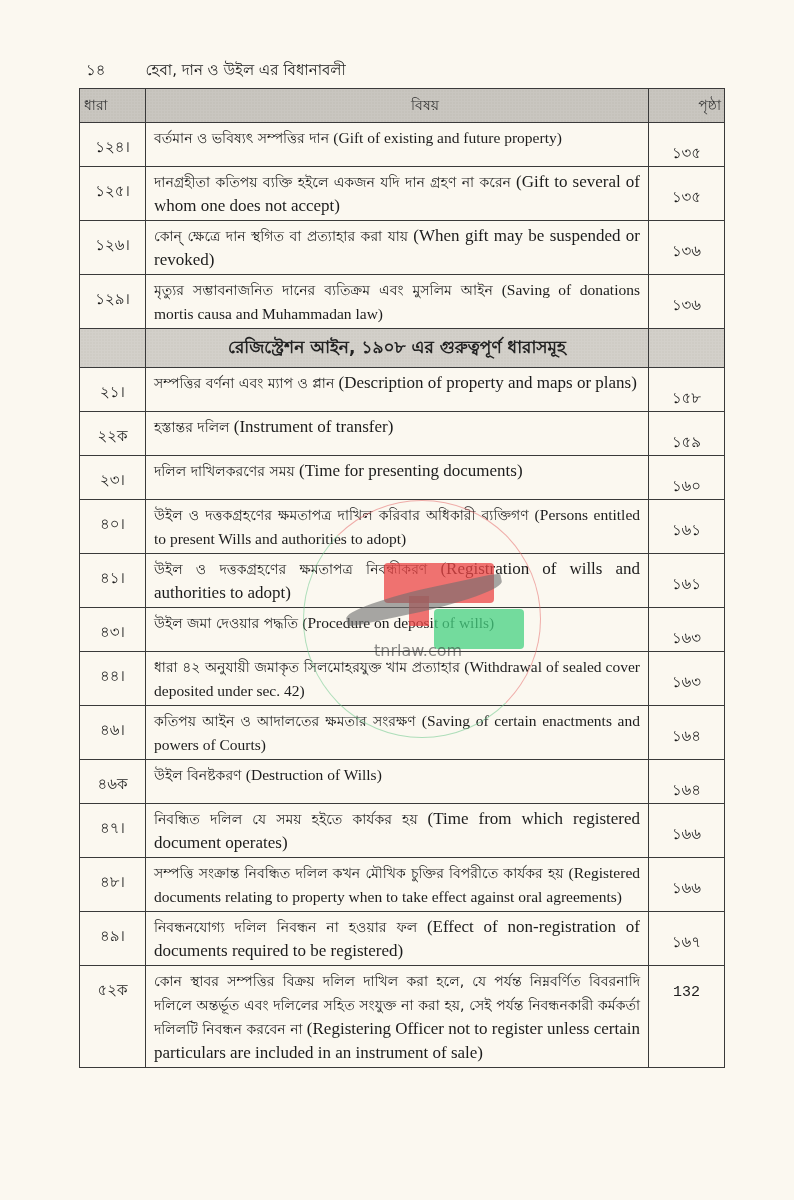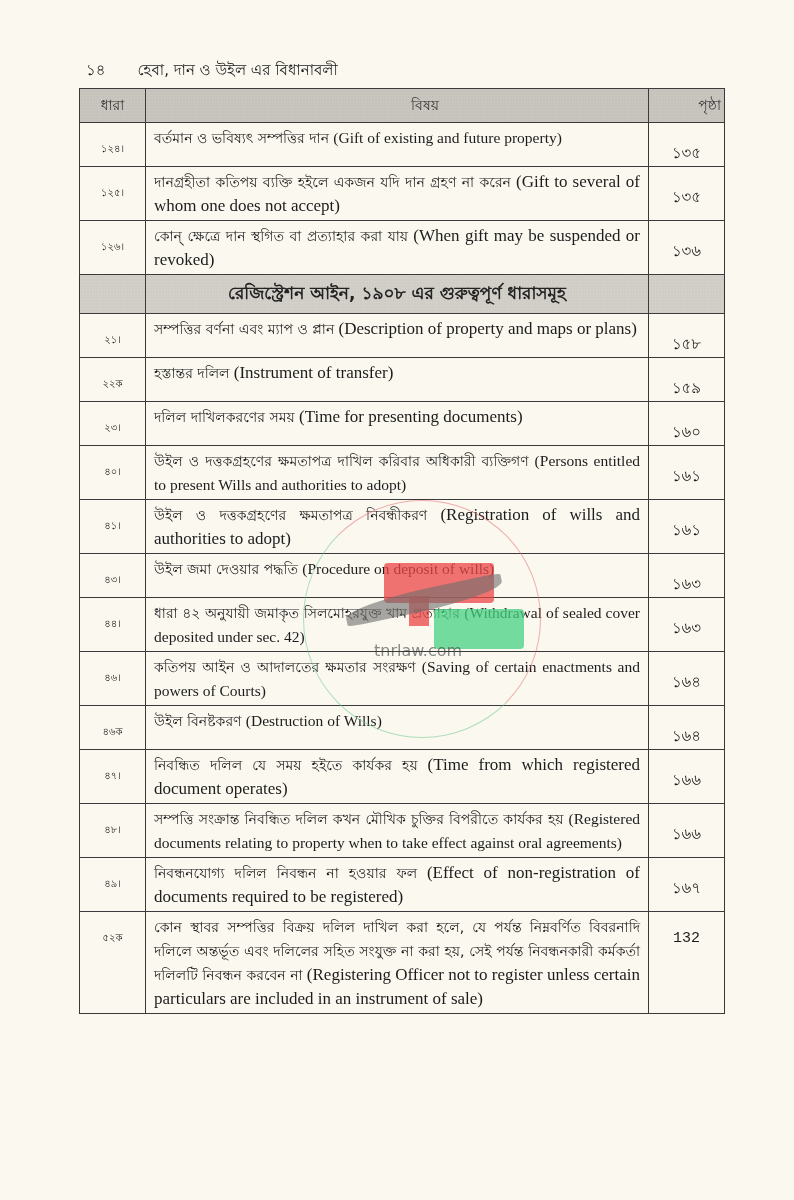--- a/index.html
+++ b/index.html
@@ -4,21 +4,21 @@
 <style>
   html, body { margin:0; padding:0; }
   body {
     width:794px; height:1200px; overflow:hidden; position:relative;
     background:#fbf8f0;
     font-family:"Liberation Serif","DejaVu Serif",serif;
     color:#1c1c1c;
   }
   .page-header {
     position:absolute; left:86px; top:58px; height:24px;
-    display:flex; align-items:baseline; gap:32px;
+    display:flex; align-items:baseline; gap:40px;
     font-family:"DejaVu Sans",sans-serif; font-size:15px; color:#222;
   }
   .page-number { font-size:15px; }
   .book-title { font-size:15px; }
   table.index {
     position:absolute; left:79px; top:88px; width:645px;
     border-collapse:collapse; table-layout:fixed;
     border:1.5px solid #333;
   }
   table.index col.c1 { width:66px; }
@@ -26,26 +26,26 @@
   table.index col.c3 { width:76px; }
   th, td { border:1.2px solid #3a3a3a; vertical-align:top; }
   th {
     background:#c9c6c0;
     background-image: radial-gradient(#b8b4ad 0.6px, transparent 0.7px);
     background-size:3px 3px;
     height:33px; font-weight:normal;
     font-family:"DejaVu Sans",sans-serif; font-size:14px; color:#333;
     padding:0 4px; vertical-align:middle;
   }
-  th.h-sec { text-align:center;margin-left:28px; }
+  th.h-sec { text-align:left;margin-left:28px; }
   th.h-subj { text-align:center; padding-left:60px; }
   th.h-page { text-align:right; padding-right:3px; }
   td.sec {
-    font-family:"DejaVu Sans",sans-serif; font-size:10px;
-    text-align:center; padding:18px 2px 0 2px;
+    font-family:"DejaVu Sans",sans-serif; font-size:15px;
+    text-align:center; padding:12px 2px 0 2px;
   }
   td.page {
     font-family:Liberation Mono, monospace; font-size:15px;
     text-align:center; padding:18px 2px 0 2px;
   }
   td.subj {
     padding:3px 8px 2px 8px; font-size:17px; line-height:24px;
     text-align:justify;
   }
   td.subj .bn { font-family:"DejaVu Sans",sans-serif; font-size:14px; }
@@ -120,20 +120,25 @@
     <tr>
       <td class="sec">১২৫।</td>
       <td class="subj"><span class="bn">দানগ্রহীতা কতিপয় ব্যক্তি হইলে একজন যদি দান গ্রহণ না করেন</span> <span class="en">(Gift to several of whom one does not accept)</span></td>
       <td class="page">১৩৫</td>
     </tr>
     <tr>
       <td class="sec">১২৬।</td>
       <td class="subj"><span class="bn">কোন্ ক্ষেত্রে দান স্থগিত বা প্রত্যাহার করা যায়</span> <span class="en">(When gift may be suspended or revoked)</span></td>
       <td class="page">১৩৬</td>
     </tr>
+    <tr>
+      <td class="sec">১২৯।</td>
+      <td class="subj small"><span class="bn">মৃত্যুর সম্ভাবনাজনিত দানের ব্যতিক্রম এবং মুসলিম আইন</span> <span class="en">(Saving of donations mortis causa and Muhammadan law)</span></td>
+      <td class="page">১৩৬</td>
+    </tr>
 
     <tr class="section-heading">
       <td class="blank"></td>
       <td>রেজিস্ট্রেশন আইন, ১৯০৮ এর গুরুত্বপূর্ণ ধারাসমূহ</td>
       <td class="blank"></td>
     </tr>
 
     <tr>
       <td class="sec">২১।</td>
       <td class="subj"><span class="bn">সম্পত্তির বর্ণনা এবং ম্যাপ ও প্লান</span> <span class="en">(Description of property and maps or plans)</span></td>

